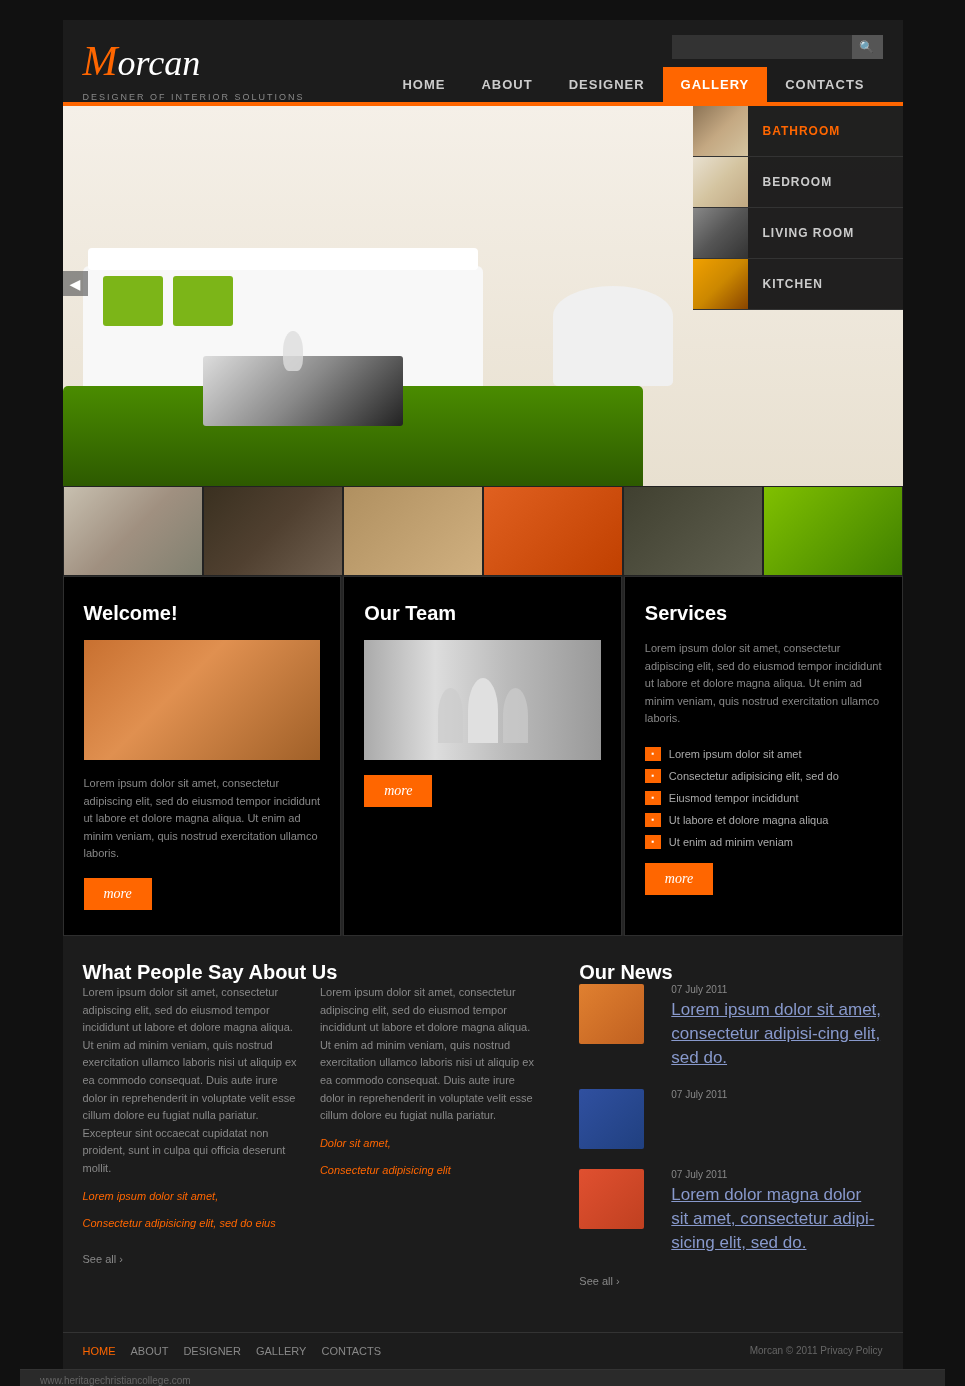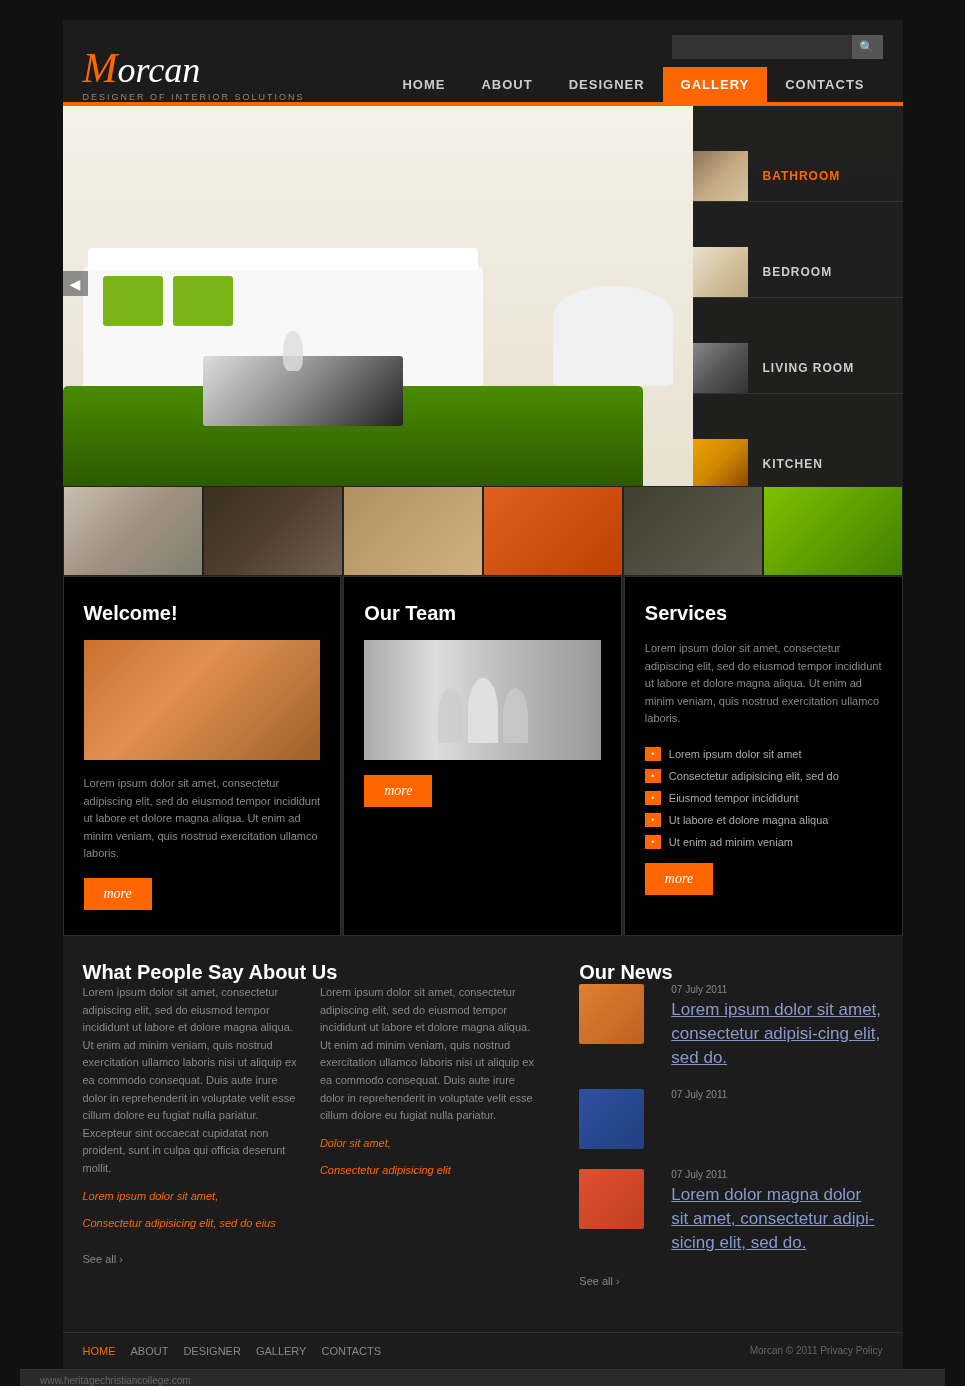--- a/index.html
+++ b/index.html
@@ -51,21 +51,21 @@
     .logo-text span.M {
       color: #ff6600;
       font-size: 42px;
     }
 
     .logo-tagline {
       font-size: 9px;
       color: #888;
       letter-spacing: 2px;
       text-transform: uppercase;
-      margin-top: 3px;
+      margin-top: 10px;
     }
 
     .header-right {
       display: flex;
       flex-direction: column;
       align-items: flex-end;
       gap: 8px;
     }
 
     .search-bar {
@@ -187,21 +187,20 @@
       background: rgba(20,20,20,0.95);
       z-index: 10;
     }
 
     .dropdown-item {
       display: flex;
       align-items: center;
       gap: 0;
       border-bottom: 1px solid #333;
       cursor: pointer;
-      margin-top: 45px;
     }
 
     .dropdown-item.active-item .item-label {
       color: #ff6600;
     }
 
     .dropdown-thumb {
       width: 55px;
       height: 50px;
       flex-shrink: 0;

